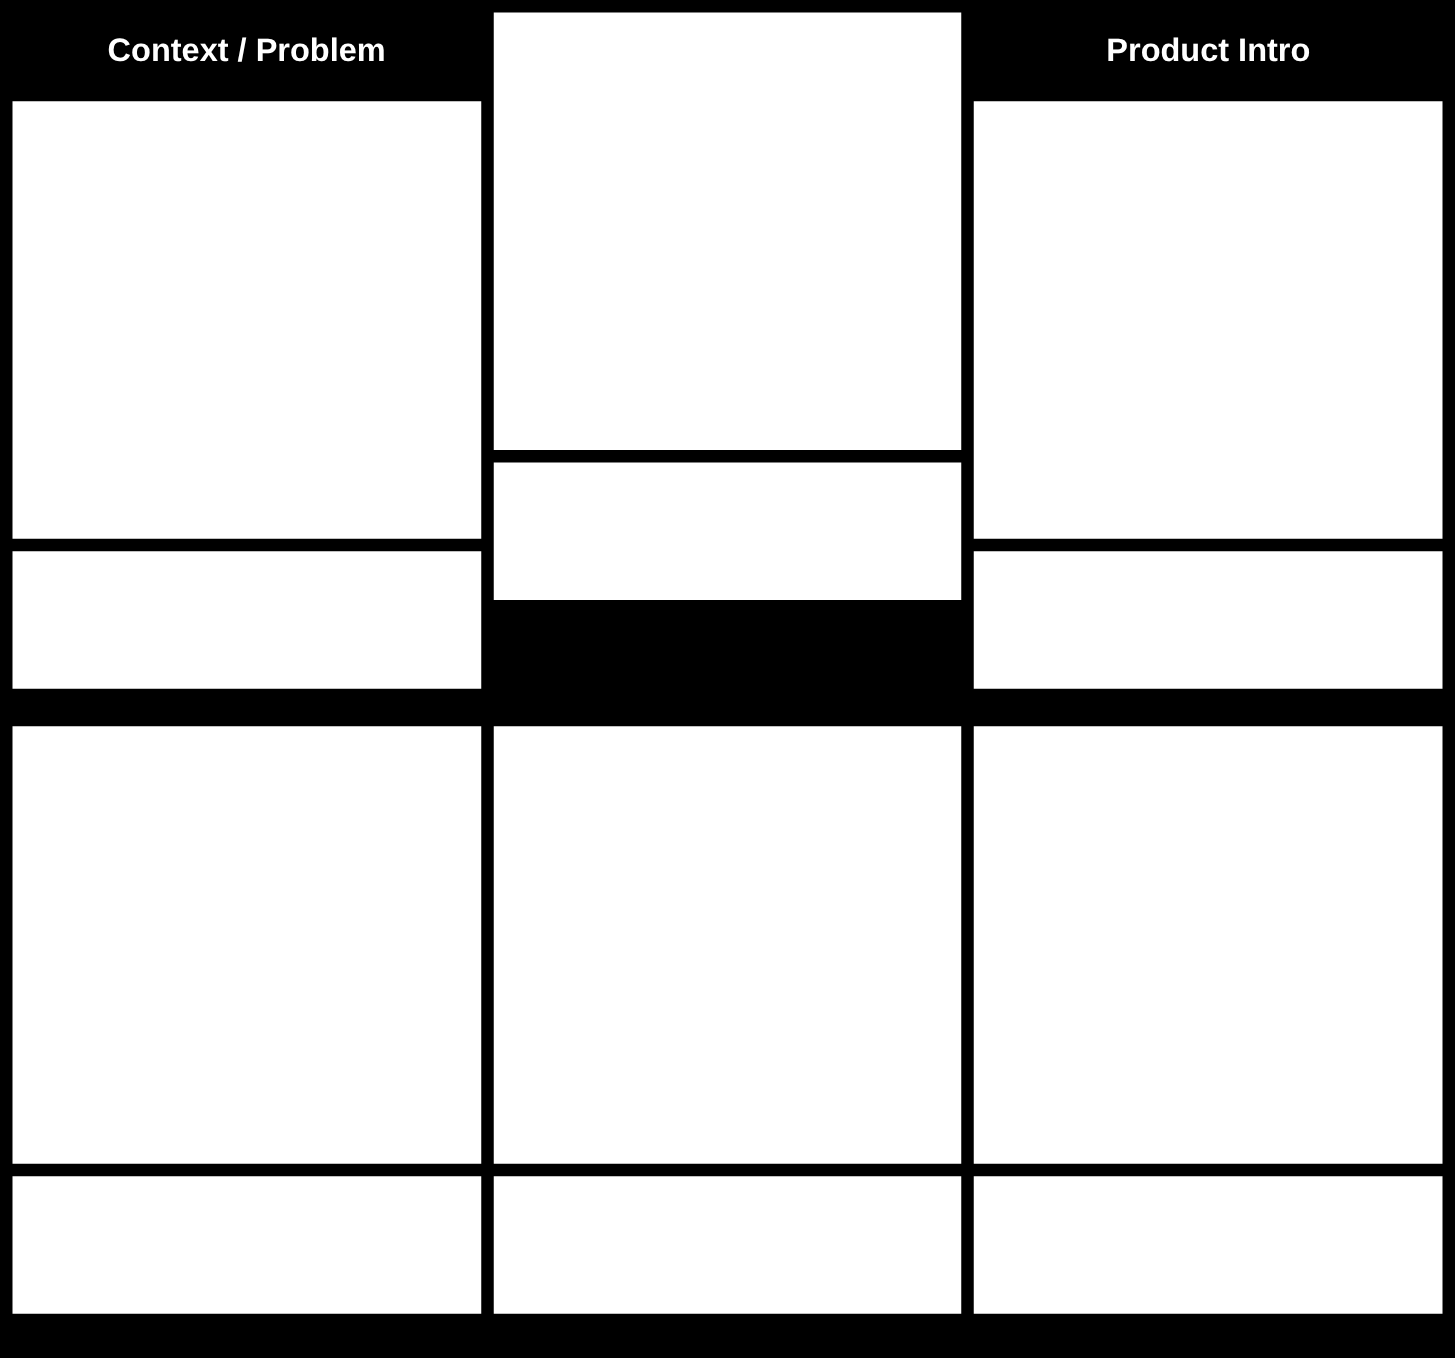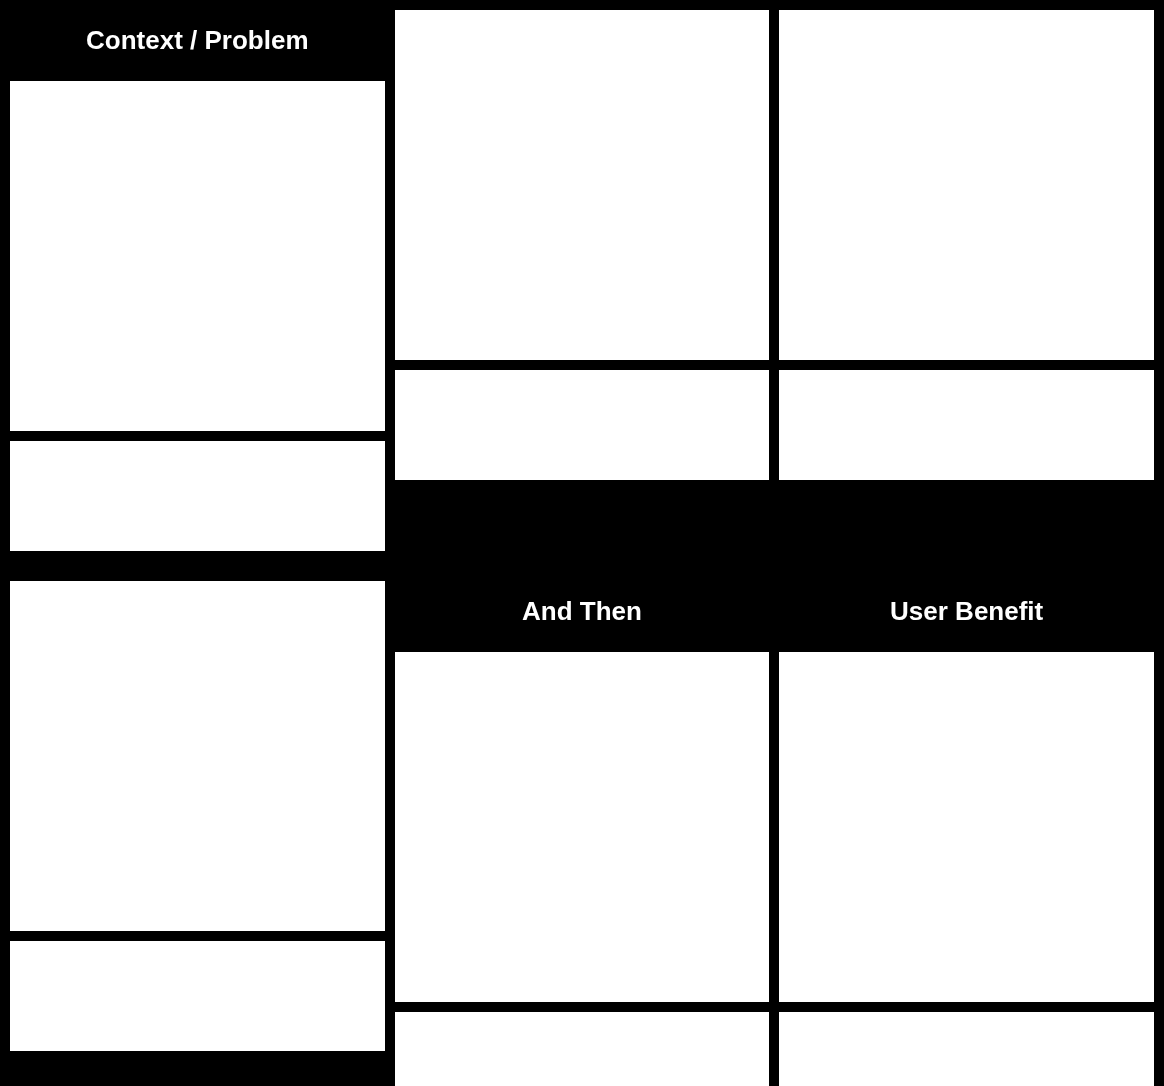--- a/index.html
+++ b/index.html
@@ -61,40 +61,39 @@
       <div class="main-panel"></div>
       <div class="sub-panel"></div>
     </div>
 
     <div class="cell">
       <div class="main-panel"></div>
       <div class="sub-panel"></div>
     </div>
 
     <div class="cell">
+      <h2 class="column-header">Product Intro</h2>
       <div class="main-panel"></div>
       <div class="sub-panel"></div>
     </div>
 
   </div>
 
   <div class="grid-layout" style="margin-top: 10px;">
 
     <div class="cell">
       <div class="main-panel"></div>
       <div class="sub-panel"></div>
     </div>
 
     <div class="cell">
-      <h2 class="column-header">And Then</h2>
       <div class="main-panel"></div>
       <div class="sub-panel"></div>
     </div>
 
     <div class="cell">
-      <h2 class="column-header">User Benefit</h2>
       <div class="main-panel"></div>
       <div class="sub-panel"></div>
     </div>
 
   </div>
 
 </div>
 
 </body></html>

